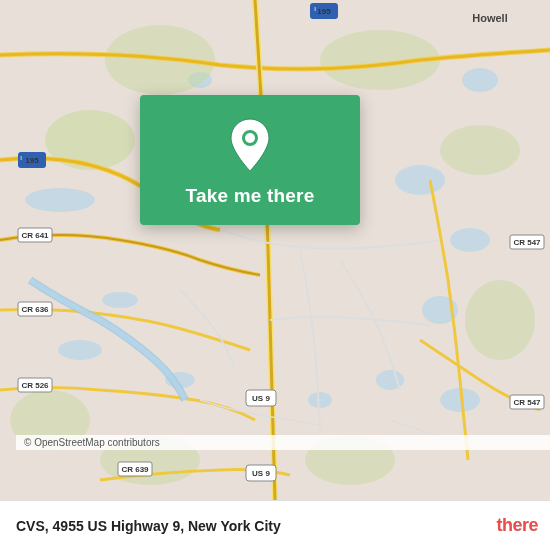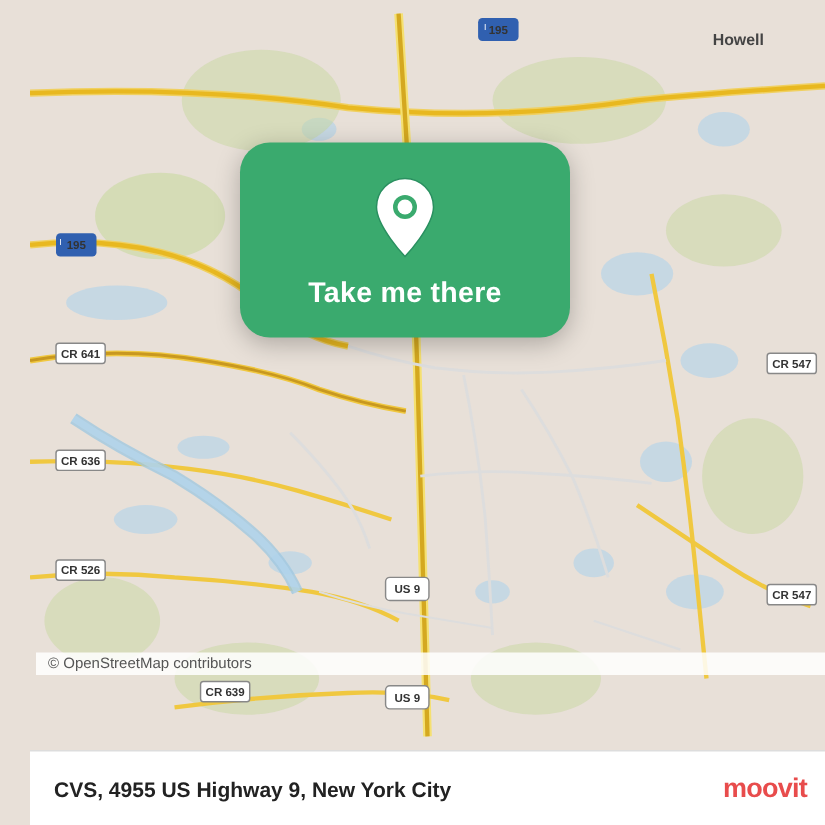--- a/index.html
+++ b/index.html
@@ -10,21 +10,20 @@
       font-family: Arial, sans-serif;
       background: #e8e0d8;
     }
 
     #app {
       width: 550px;
       height: 550px;
       display: flex;
       flex-direction: column;
       position: relative;
-      padding-left: 20px;
     }
 
     #map-container {
       width: 100%;
       flex: 1;
       position: relative;
       overflow: hidden;
     }
 
     
@@ -44,21 +43,21 @@
       height: 100%;
     }
 
     
     #action-card {
       position: absolute;
       top: 95px;
       left: 140px;
       width: 220px;
       background: #3aaa6e;
-      border-radius: 20px;
+      border-radius: 4px;
       display: flex;
       flex-direction: column;
       align-items: center;
       padding: 22px 20px 18px 20px;
       box-shadow: 0 4px 16px rgba(0,0,0,0.25);
       z-index: 10;
     }
 
     #pin-icon {
       width: 48px;
@@ -78,21 +77,21 @@
     }
 
     
     #attribution {
       background: rgba(255,255,255,0.85);
       font-size: 10px;
       color: #555;
       padding: 2px 8px;
       position: absolute;
       bottom: 50px;
-      left: 4px;
+      left: 16px;
       right: 0;
       text-align: left;
       z-index: 5;
     }
 
     
     #bottom-bar {
       height: 50px;
       background: white;
       display: flex;
@@ -242,16 +241,16 @@
     </div>
 
     <div id="attribution">
       <span>© OpenStreetMap contributors</span>
     </div>
   </div>
 
   <div id="bottom-bar">
     <span id="location-info">CVS, 4955 US Highway 9, New York City</span>
     <div id="moovit-logo">
-      <span id="moovit-text">moovit</span>
+      <span id="moovit-text">there</span>
     </div>
   </div>
 </div>
 
 </body></html>

